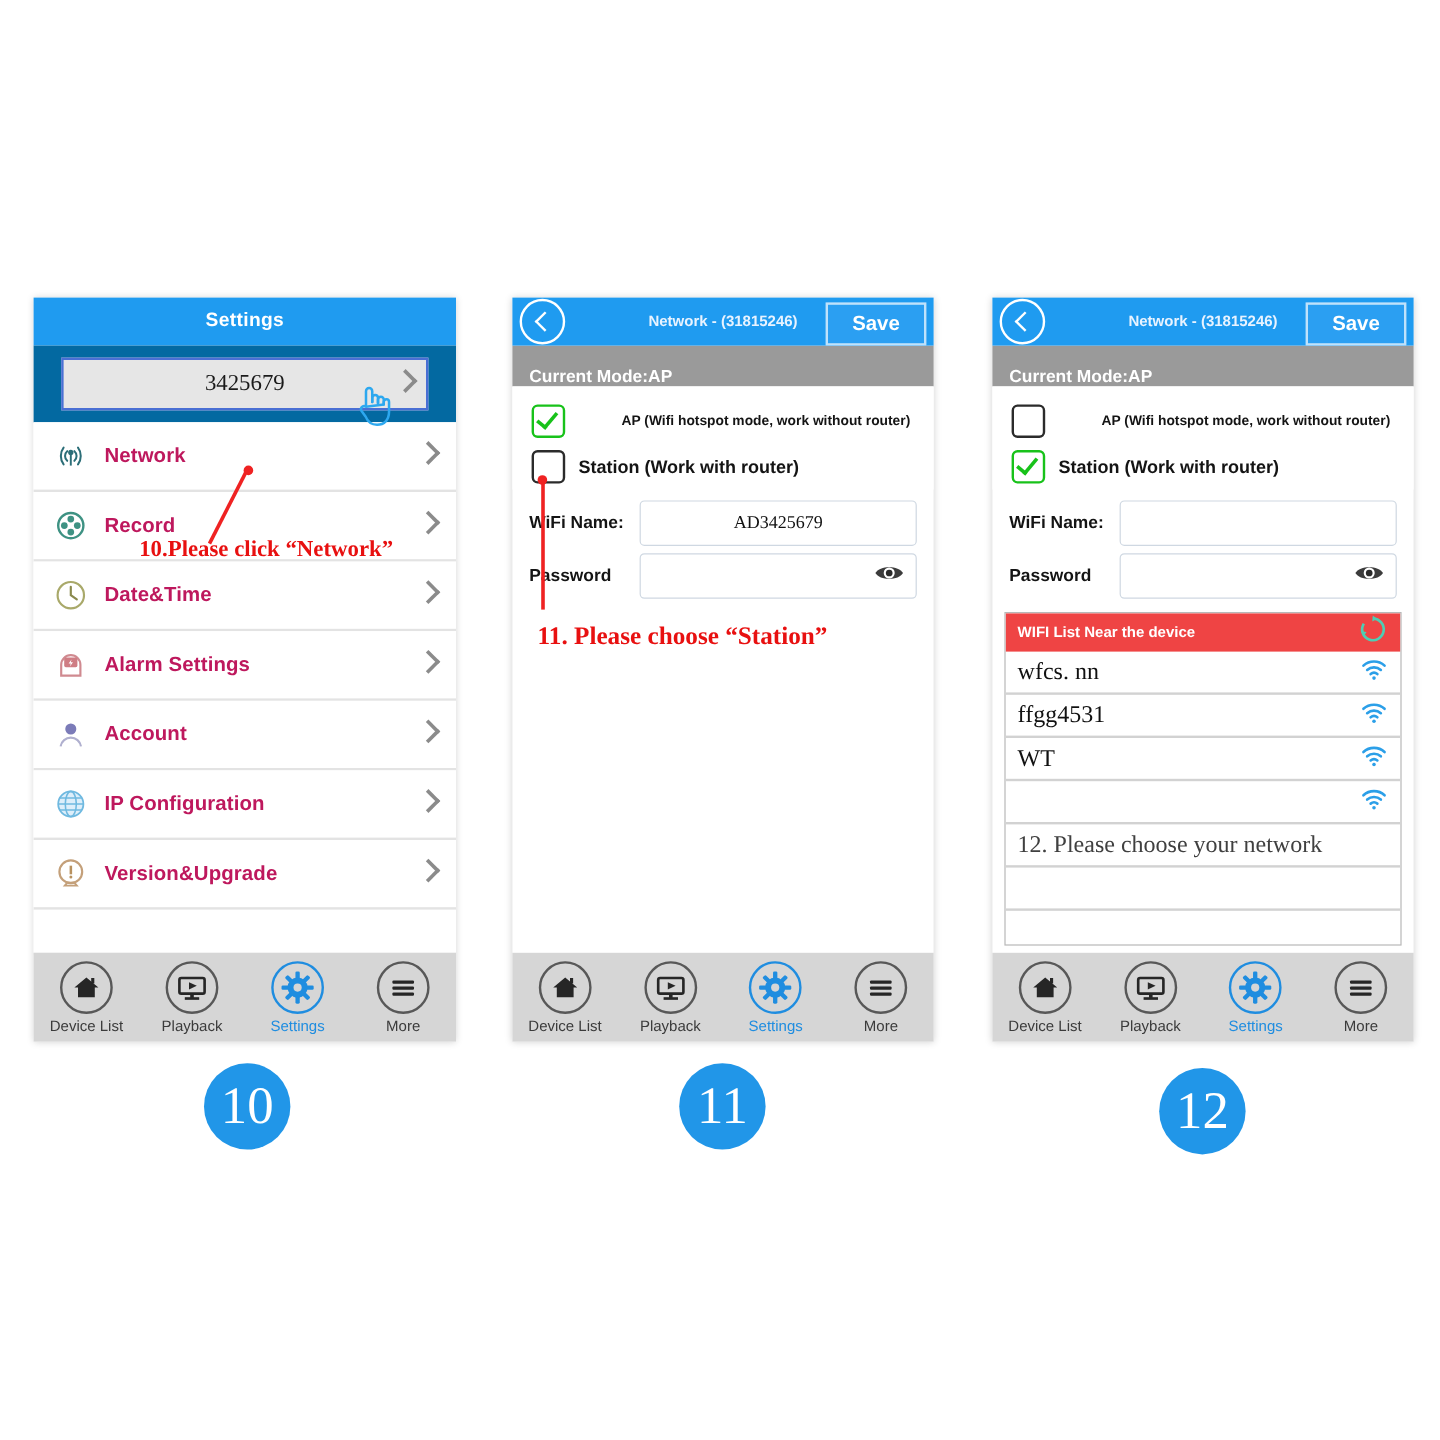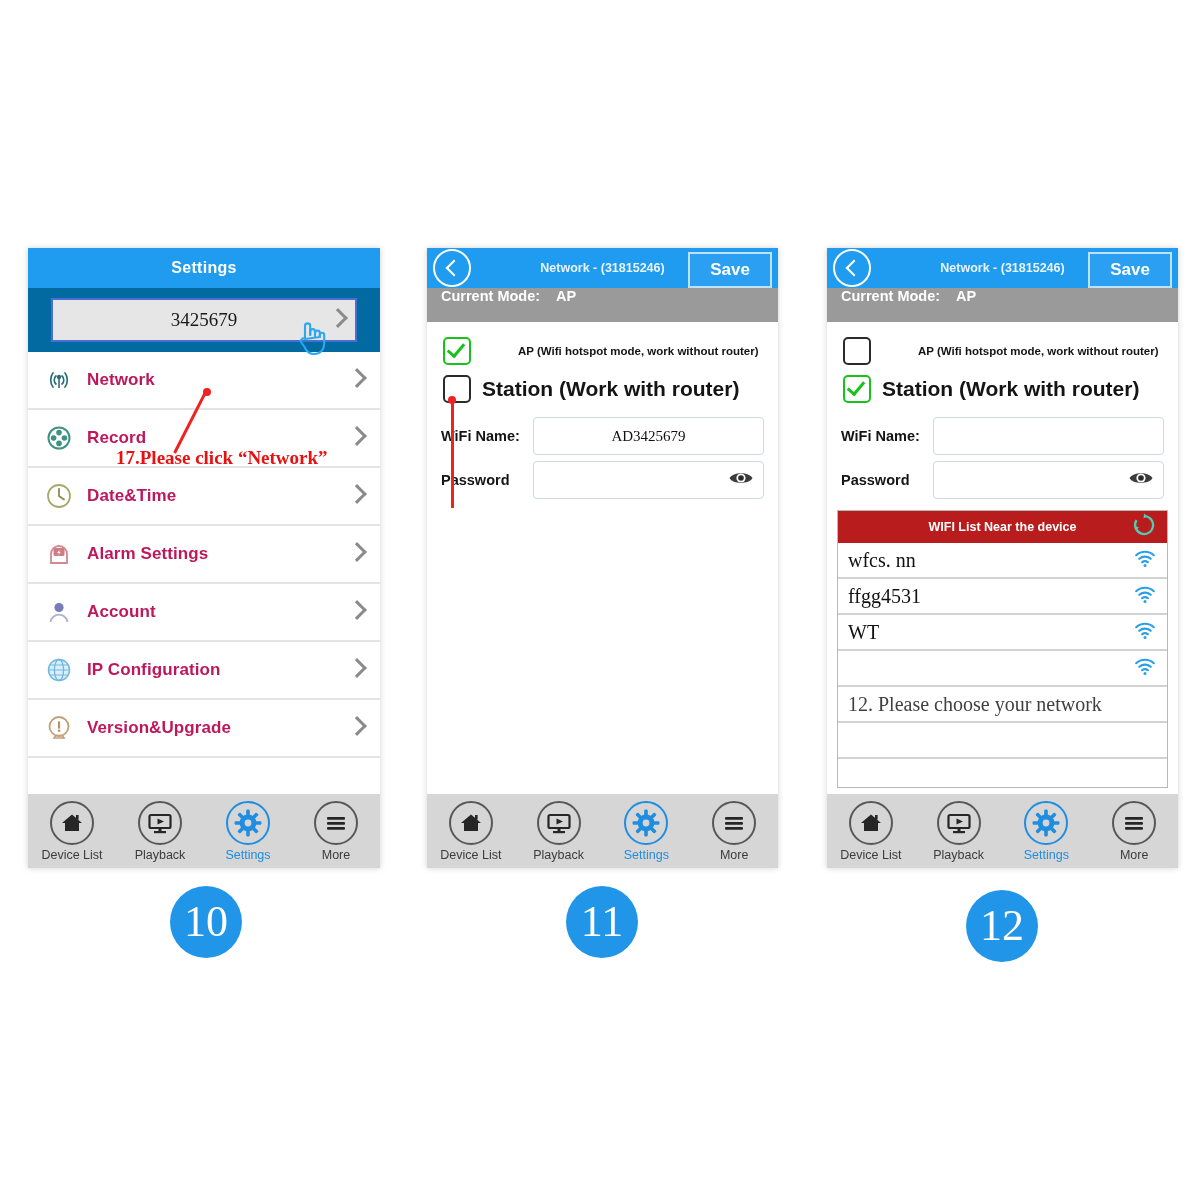--- a/index.html
+++ b/index.html
@@ -45,43 +45,43 @@
   .tab.active .tlbl{color:#1f8de0;}
 
   
   .net-header{height:40px;background:#1f9bf0;display:flex;align-items:center;position:relative;}
   .back-btn{width:34px;height:34px;margin-left:6px;border-radius:50%;border:2px solid #ffffff;display:flex;align-items:center;justify-content:center;}
   .back-arrow{width:10px;height:10px;border-left:2.5px solid #fff;border-bottom:2.5px solid #fff;transform:rotate(45deg);margin-left:3px;}
   .net-title{position:absolute;left:0;right:0;text-align:center;color:#e8f3ff;font-size:12.5px;font-weight:bold;pointer-events:none;}
   .save-btn{position:absolute;right:6px;top:4px;width:80px;height:32px;background:#2b9ff2;border:2px solid #bfe2fb;display:flex;align-items:center;justify-content:center;}
   .save-lbl{color:#ffffff;font-size:17px;font-weight:bold;}
 
-  .mode-bar{height:34px;background:#9a9a9a;display:flex;align-items:flex-start;padding:0 14px;gap:16px;}
+  .mode-bar{height:34px;background:#9a9a9a;display:flex;align-items:flex-end;padding:0 14px;gap:0;}
   .mode-lbl{color:#ffffff;font-size:14.5px;font-weight:bold;}
   .mode-val{color:#ffffff;font-size:14.5px;font-weight:bold;}
 
   .opt-area{background:#ffffff;padding:10px 0 0 0;}
   .opt-row{display:flex;align-items:center;padding:0 16px;height:38px;}
   .cbox{width:24px;height:24px;border:2.5px solid #2b2b2b;border-radius:5px;background:#fff;flex:0 0 24px;margin-right:11px;position:relative;}
   .cbox.on{border-color:#18c21a;}
   .cbox.on:after{content:"";position:absolute;left:6px;top:1px;width:7px;height:14px;border-right:3.5px solid #18c21a;border-bottom:3.5px solid #18c21a;transform:rotate(40deg);}
   .opt-label-sm{font-size:11.5px;font-weight:bold;color:#141414;margin-left:36px;}
-  .opt-label-lg{font-size:21px;font-weight:bold;color:#141414;}
+  .opt-label-lg{font-size:15px;font-weight:bold;color:#141414;}
 
   .field-area{padding:6px 14px 0 14px;}
   .fld-row{display:flex;align-items:center;height:44px;}
   .fld-lbl{font-size:14.5px;font-weight:bold;color:#141414;white-space:nowrap;}
   .fld-lbl.w{width:92px;}
   .fld-box{flex:1;height:36px;background:#ffffff;border:1px solid #cfd8e2;border-radius:4px;display:flex;align-items:center;padding:0 10px;position:relative;}
   .fld-val{font-family:"Liberation Serif",serif;font-size:15px;color:#111;width:100%;text-align:center;}
   .eye{position:absolute;right:9px;top:50%;transform:translateY(-50%);}
 
   
   .wifi-wrap{margin:8px 10px 0 10px;border:1px solid #b8b8b8;background:#fff;height:276px;overflow:hidden;}
-  .wifi-head{height:32px;background:#b91c1c;display:flex;align-items:center;padding:0 10px;position:relative;justify-content:center;}
+  .wifi-head{height:32px;background:#ef4444;display:flex;align-items:center;padding:0 10px;position:relative;}
   .wifi-head-lbl{color:#ffffff;font-size:12.5px;font-weight:bold;}
   .refresh-ic{position:absolute;right:10px;top:50%;transform:translateY(-50%);}
   .wifi-row{height:34px;border-bottom:2px solid #d2d2d2;display:flex;align-items:center;padding:0 10px;position:relative;}
   .wifi-name{font-family:"Liberation Serif",serif;font-size:20px;color:#111;}
   .wifi-ic{position:absolute;right:10px;top:50%;transform:translateY(-50%);}
   .wifi-note{font-family:"Liberation Serif",serif;font-size:20px;font-weight:normal;color:#404040;white-space:nowrap;}
 
   
   .anno{position:absolute;font-family:"Liberation Serif",serif;color:#e81010;font-weight:bold;white-space:nowrap;}
   #anno10{left:116px;top:447px;font-size:19px;}
@@ -518,24 +518,25 @@
               </g>
             </svg>
           </div>
           <div class="tlbl">More</div>
         </div>
       </div>
   </div>
 
   <div class="reddot" style="left:203px;top:388px;"></div>
   <div class="redline" style="left:205px;top:390px;width:2.5px;height:70px;transform-origin:top left;transform:rotate(27deg);"></div>
-  <div class="anno" id="anno10">17.Please click “Network”</div>
+  <div class="anno" id="anno10">10.Please click “Network”</div>
 
   <div class="reddot" style="left:448px;top:396px;"></div>
   <div class="redline" style="left:451px;top:400px;width:2.5px;height:108px;"></div>
+  <div class="anno" id="anno11">11. Please choose “Station”</div>
 
   <div class="badge" id="badge10">
     <span>10</span>
   </div>
   <div class="badge" id="badge11">
     <span>11</span>
   </div>
   <div class="badge" id="badge12">
     <span>12</span>
   </div>

